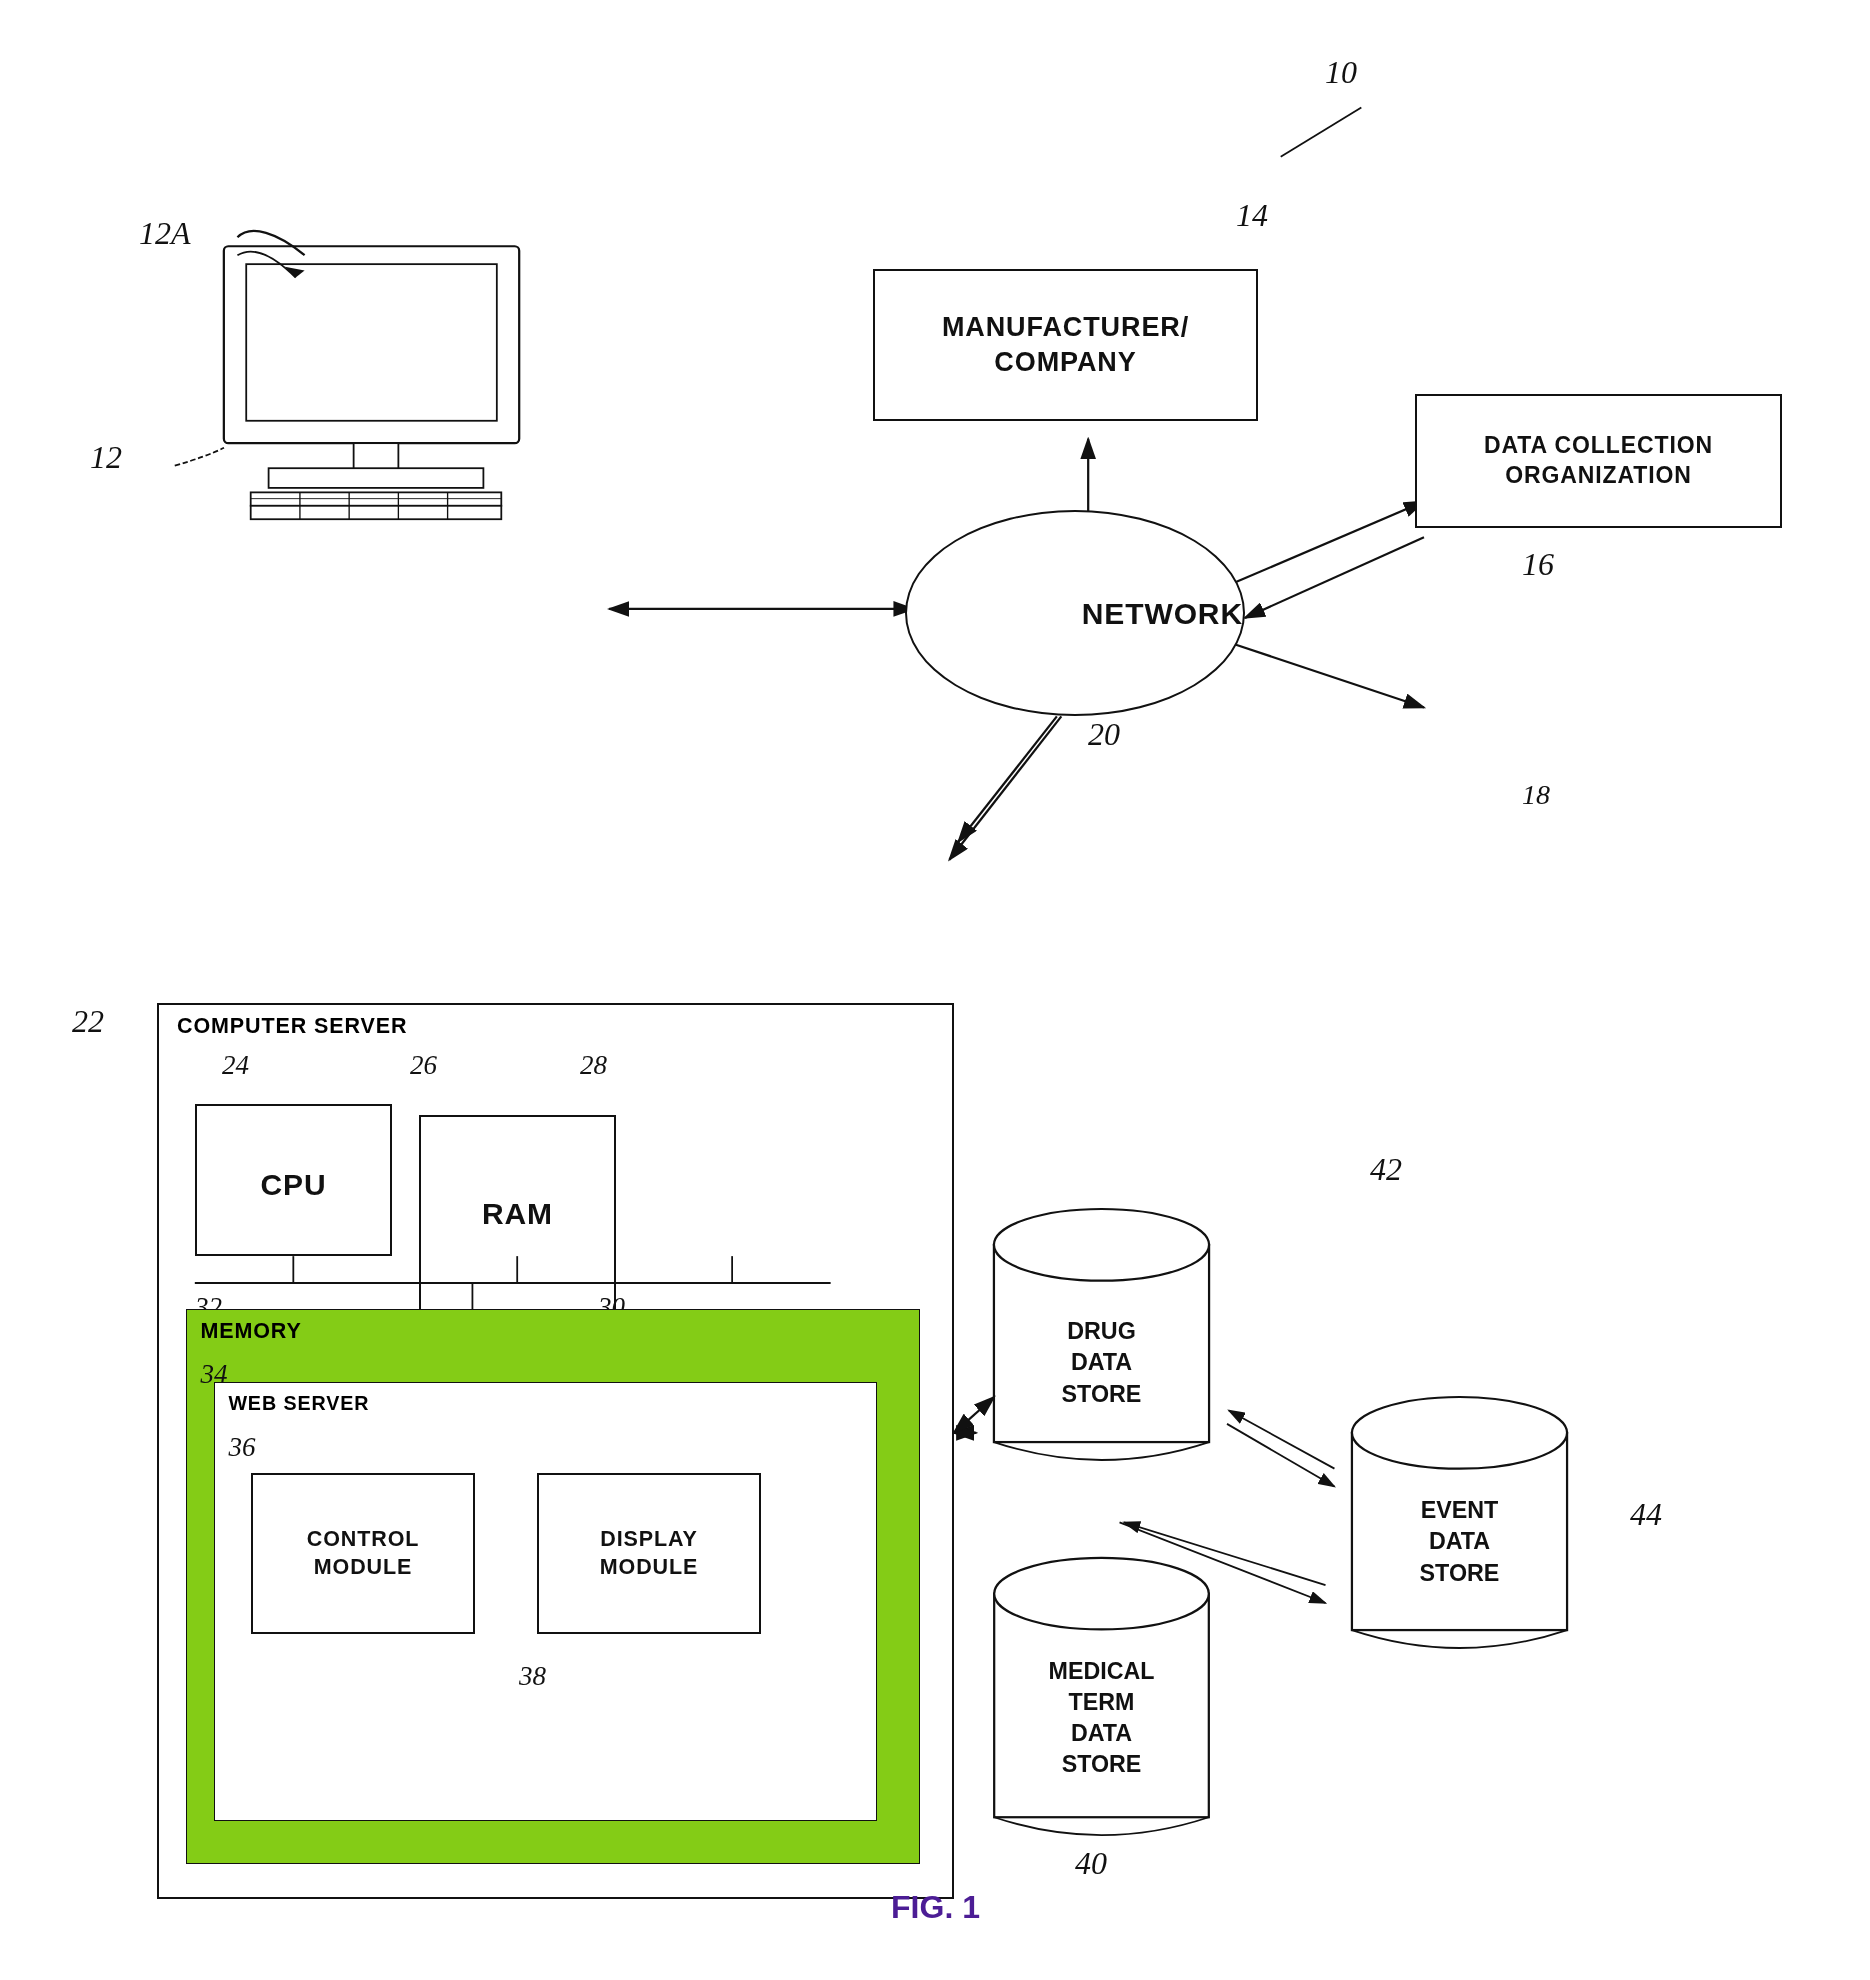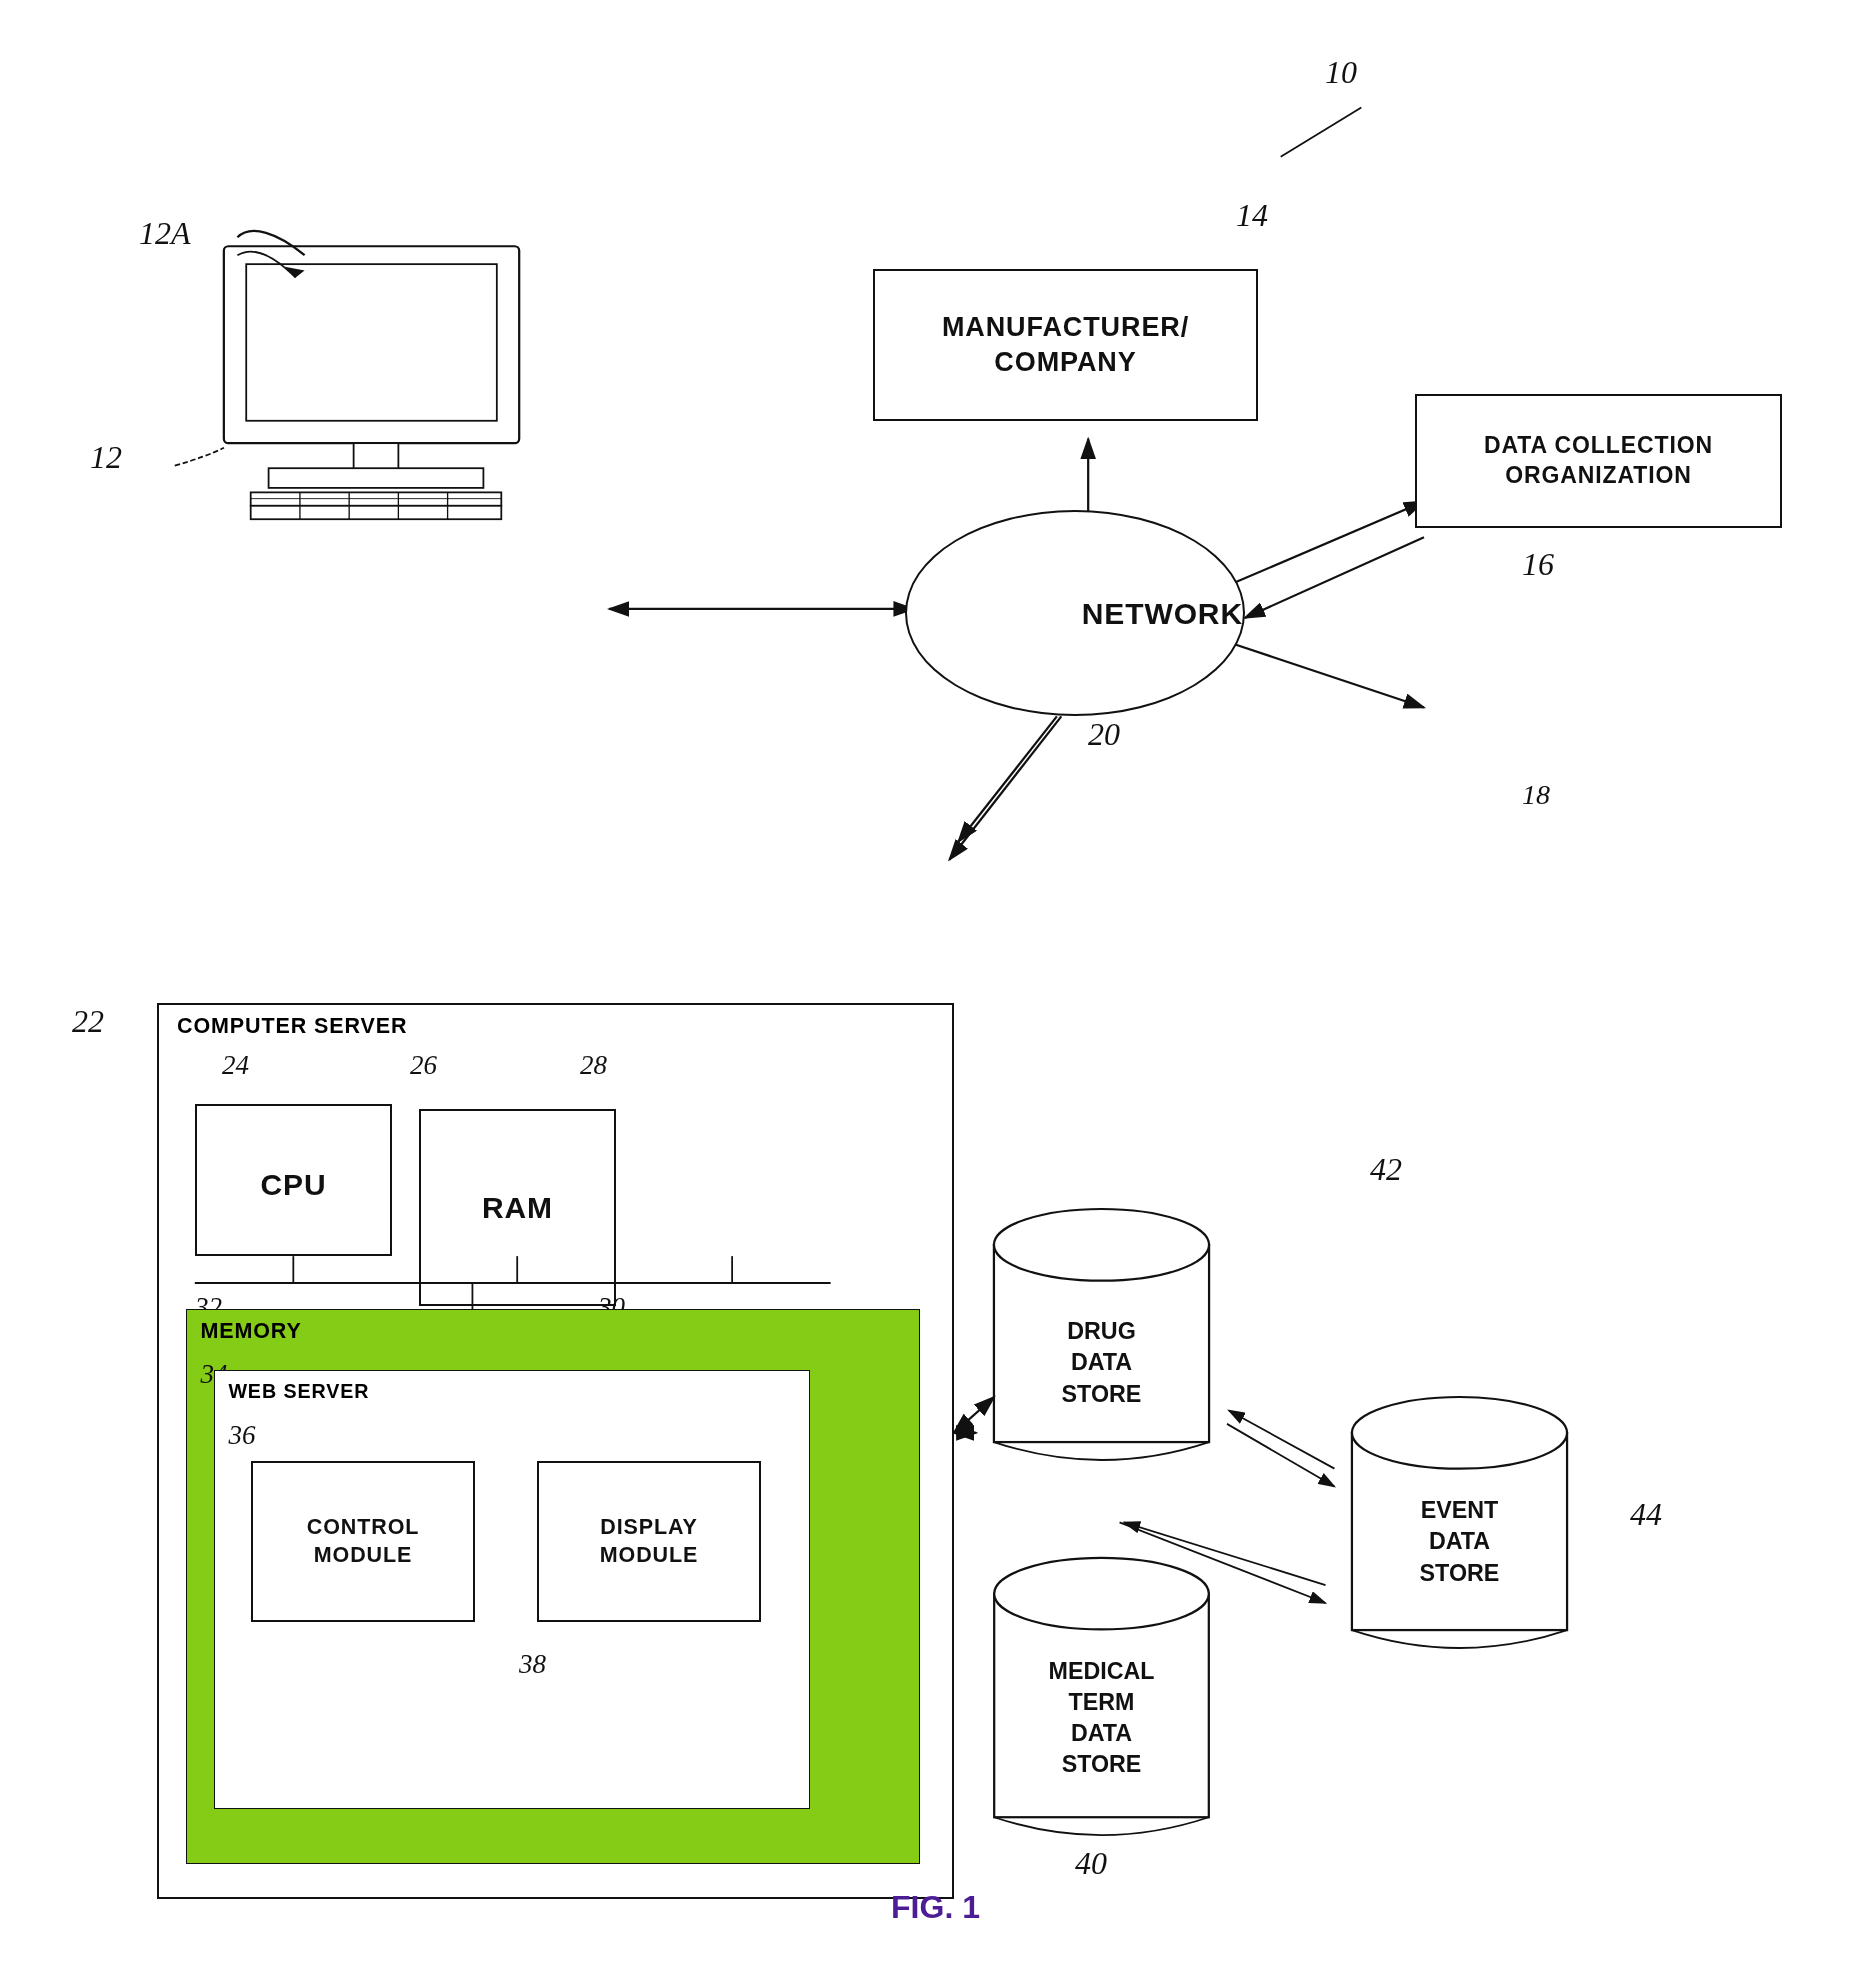--- a/index.html
+++ b/index.html
@@ -229,21 +229,21 @@
     <div class="label handwritten" style="position:absolute; top:45px; left:63px; font-size:27px;">24</div>
 
     <div class="label handwritten" style="position:absolute; top:45px; left:251px; font-size:27px;">26</div>
 
     <div class="label handwritten" style="position:absolute; top:45px; left:421px; font-size:27px;">28</div>
 
     <div class="box" style="position:absolute; top:99px; left:36px; width:197px; height:152px;">
       <span class="box-text" style="font-size:30px;margin-top:8px;">CPU</span>
     </div>
 
-    <div class="box" style="position:absolute; top:104px; left:260px; width:197px; height:197px;">
+    <div class="box" style="position:absolute; top:110px; left:260px; width:197px; height:197px;">
       <span class="box-text" style="font-size:30px;">RAM</span>
     </div>
 
 
     <div class="label handwritten" style="position:absolute; top:287px; left:36px; font-size:27px;">32</div>
 
     <div class="label handwritten" style="position:absolute; top:287px; left:439px; font-size:27px;">30</div>
 
     <svg width="797" height="54" style="position:absolute; top:251px; left:0;" viewBox="0 0 890 60">
       <line x1="40" y1="30" x2="750" y2="30" stroke="#111" stroke-width="2.5"></line>
@@ -254,21 +254,21 @@
 
       <line x1="350" y1="30" x2="350" y2="60" stroke="#111" stroke-width="2"></line>
     </svg>
 
     <div class="inner-memory-box" style="position:absolute; top:304px; left:27px; width:734px; height:555px;">
 
       <div style="position:absolute; top:9px; left:13.4px; font-family:Arial,sans-serif; font-size:21.5px; font-weight:bold; letter-spacing:0.9px;">MEMORY</div>
 
       <div class="label handwritten" style="position:absolute; top:49px; left:13.4px; font-size:27px;">34</div>
 
-      <div class="inner-webserver-box" style="position:absolute; top:60px; left:27px; width:596px; height:439px;padding-left:44px;">
+      <div class="inner-webserver-box" style="position:absolute; top:72px; left:27px; width:663px; height:439px;padding-left:44px;">
 
         <div style="position:absolute; top:9px; left:13.4px; font-family:Arial,sans-serif; font-size:19.7px; font-weight:bold; letter-spacing:0.9px;">WEB SERVER</div>
 
         <div class="label handwritten" style="position:absolute; top:49px; left:13.4px; font-size:27px;">36</div>
 
         <div class="box" style="position:absolute; top:90px; left:36px; width:224px; height:161px;">
           <span class="box-text" style="font-size:21.5px; white-space:pre-line;">CONTROL
 MODULE</span>
         </div>
 

